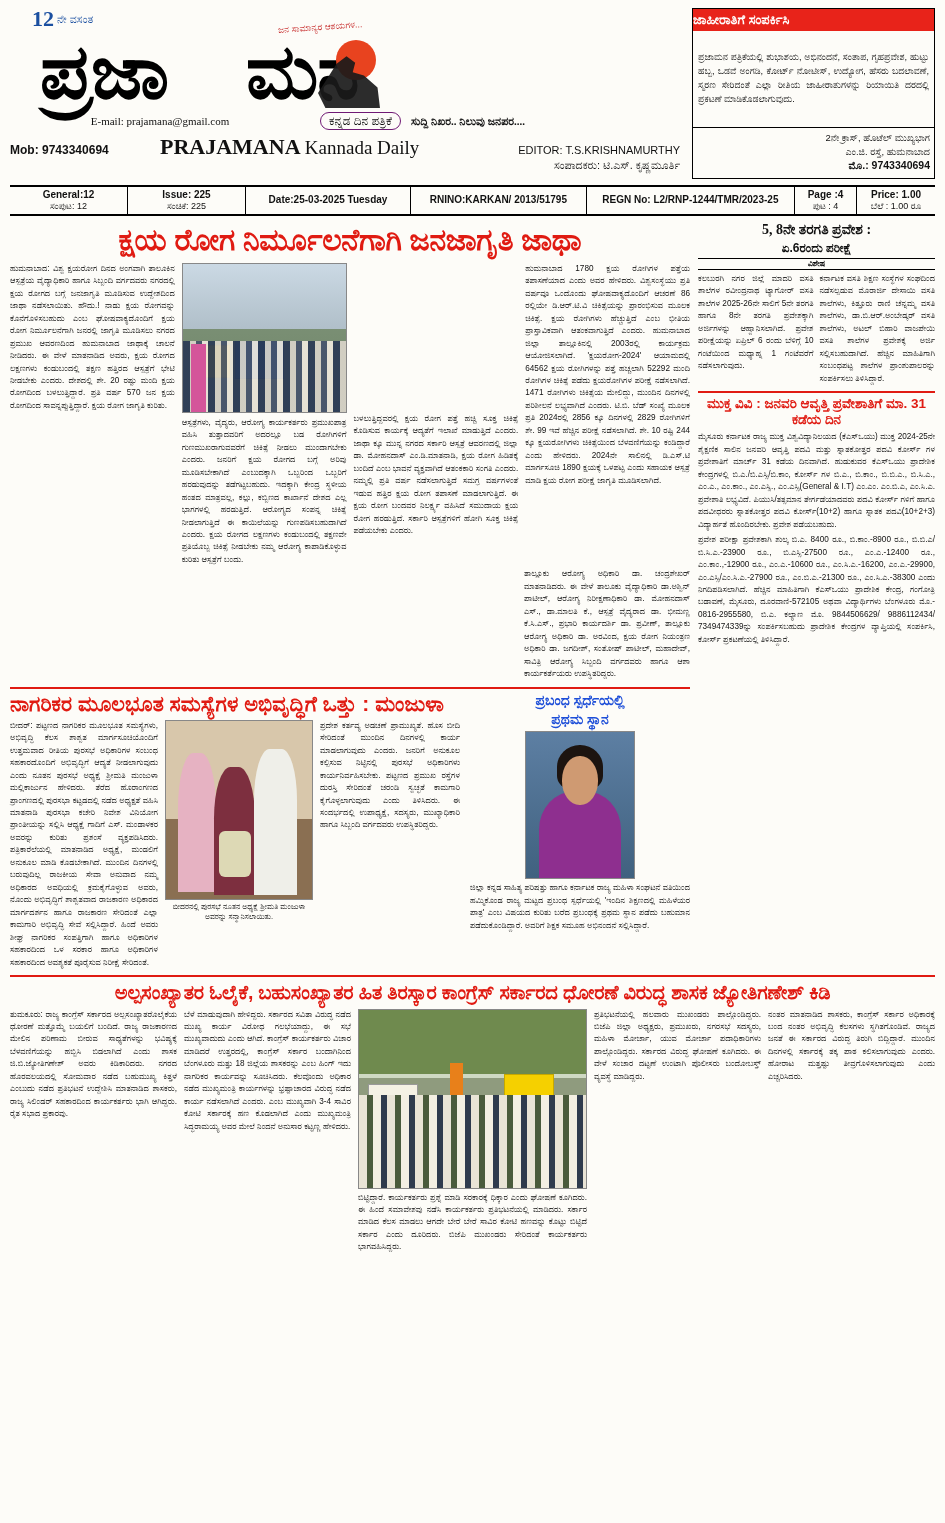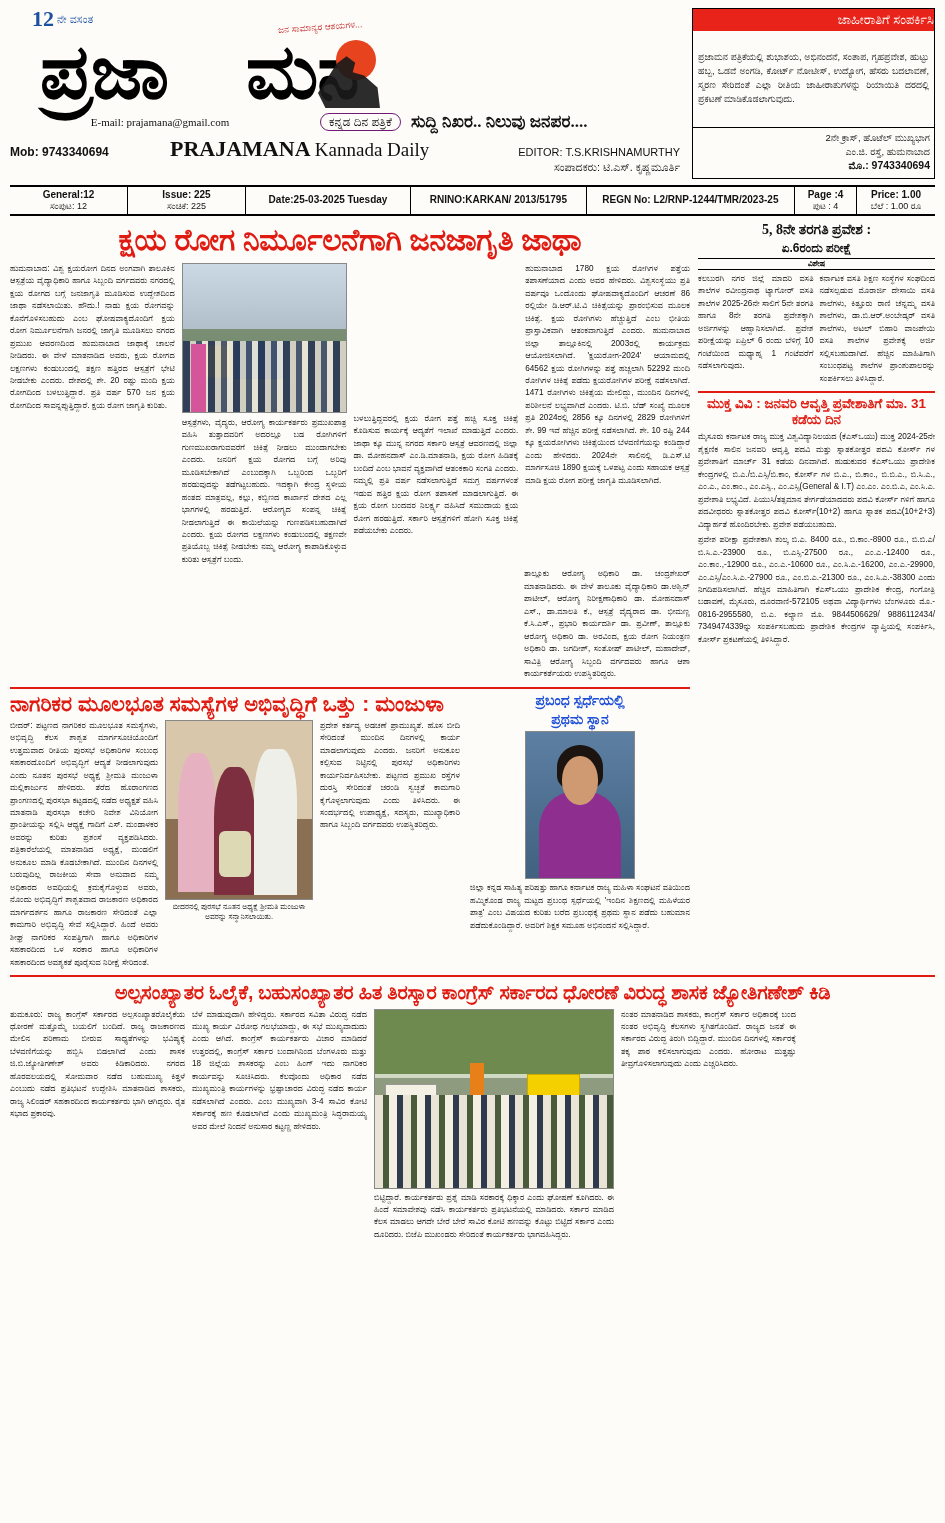--- a/index.html
+++ b/index.html
@@ -102,28 +102,27 @@
     text-align: center;
   }
   .kannada-badge {
     border: 1px solid #701a75;
     border-radius: 10px;
     font-size: 12px;
     padding: 1px 8px;
     white-space: nowrap;
   }
   .slogan {
-    font-size: 17px;
+    font-size: 11px;
     font-weight: bold;
     font-family: "Liberation Serif", serif;
   }
   .mob-row {
     display: flex;
     align-items: baseline;
-    gap: 10px;
     margin-top: 4px;
   }
   .mob {
     font-size: 12px;
     font-weight: bold;
     width: 150px;
   }
   .prajamana-en {
     font-family: "Liberation Serif", serif;
     font-size: 22px;
@@ -140,23 +139,23 @@
 
   
   .ad-box {
     width: 245px;
     margin-left: 8px;
     border: 1px solid #000;
   }
   .ad-head {
     background: #e8231a;
     color: #fff;
-    text-align: right;
+    text-align: left;
     font-size: 13px;
-    font-weight: normal;
+    font-weight: bold;
     padding: 3px 0;
   }
   .ad-body {
     font-size: 9.3px;
     line-height: 1.5;
     padding: 20px 5px;
     text-align: justify;
   }
   .ad-foot {
     border-top: 1px solid #000;
@@ -512,15 +511,16 @@
     <div class="bcol bw-wide">
       <div class="photo ph4">
         <div class="tree"></div>
           <div class="bannerL"></div>
           <div class="bannerY"></div>
         <div class="flagO"></div>
           <div class="crowd"></div>
       </div>
       <div style="margin-top:3px">ಬಿಟ್ಟಿದ್ದಾರೆ. ಕಾರ್ಯಕರ್ತರು ಪ್ರಶ್ನೆ ಮಾಡಿ ಸರಕಾರಕ್ಕೆ ಧಿಕ್ಕಾರ ಎಂದು ಘೋಷಣೆ ಕೂಗಿದರು. ಈ ಹಿಂದೆ ಸಮಾವೇಶವು ನಡೆಸಿ ಕಾರ್ಯಕರ್ತರು ಪ್ರತಿಭಟನೆಯಲ್ಲಿ ಮಾಡಿದರು. ಸರ್ಕಾರ ಮಾಡಿದ ಕೆಲಸ ಮಾಡಲು ಆಗದೇ ಬೇರೆ ಬೇರೆ ಸಾವಿರ ಕೋಟಿ ಹಣವನ್ನು ಕೊಟ್ಟು ಬಿಟ್ಟಿದೆ ಸರ್ಕಾರ ಎಂದು ದೂರಿದರು. ಬಿಜೆಪಿ ಮುಖಂಡರು ಸೇರಿದಂತೆ ಕಾರ್ಯಕರ್ತರು ಭಾಗವಹಿಸಿದ್ದರು.</div>
     </div>
+    <div class="bcol bw">ಪ್ರತಿಭಟನೆಯಲ್ಲಿ ಹಲವಾರು ಮುಖಂಡರು ಪಾಲ್ಗೊಂಡಿದ್ದರು. ಬಿಜೆಪಿ ಜಿಲ್ಲಾ ಅಧ್ಯಕ್ಷರು, ಪ್ರಮುಖರು, ನಗರಸಭೆ ಸದಸ್ಯರು, ಮಹಿಳಾ ಮೋರ್ಚಾ, ಯುವ ಮೋರ್ಚಾ ಪದಾಧಿಕಾರಿಗಳು ಪಾಲ್ಗೊಂಡಿದ್ದರು. ಸರ್ಕಾರದ ವಿರುದ್ಧ ಘೋಷಣೆ ಕೂಗಿದರು. ಈ ವೇಳೆ ಸಂಚಾರ ದಟ್ಟಣೆ ಉಂಟಾಗಿ ಪೊಲೀಸರು ಬಂದೋಬಸ್ತ್ ವ್ಯವಸ್ಥೆ ಮಾಡಿದ್ದರು.</div>
     <div class="bcol bw">ನಂತರ ಮಾತನಾಡಿದ ಶಾಸಕರು, ಕಾಂಗ್ರೆಸ್ ಸರ್ಕಾರ ಅಧಿಕಾರಕ್ಕೆ ಬಂದ ನಂತರ ಅಭಿವೃದ್ಧಿ ಕೆಲಸಗಳು ಸ್ಥಗಿತಗೊಂಡಿವೆ. ರಾಜ್ಯದ ಜನತೆ ಈ ಸರ್ಕಾರದ ವಿರುದ್ಧ ತಿರುಗಿ ಬಿದ್ದಿದ್ದಾರೆ. ಮುಂದಿನ ದಿನಗಳಲ್ಲಿ ಸರ್ಕಾರಕ್ಕೆ ತಕ್ಕ ಪಾಠ ಕಲಿಸಲಾಗುವುದು ಎಂದರು. ಹೋರಾಟ ಮತ್ತಷ್ಟು ತೀವ್ರಗೊಳಿಸಲಾಗುವುದು ಎಂದು ಎಚ್ಚರಿಸಿದರು.</div>
   </div>
 </div>
 
 </body></html>

